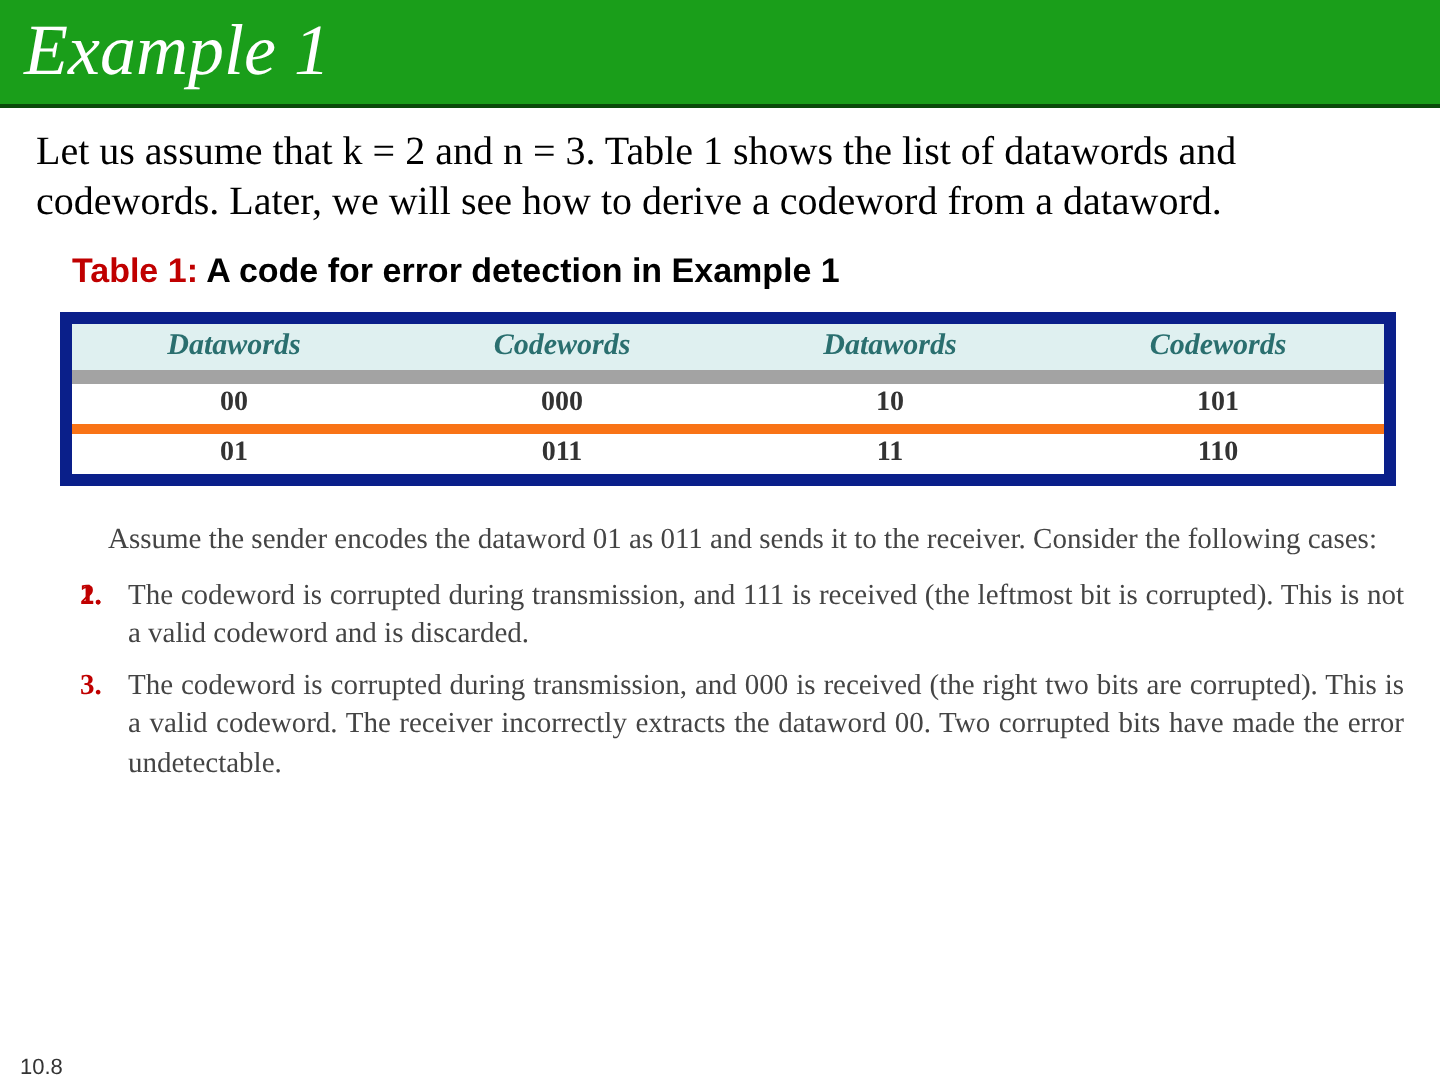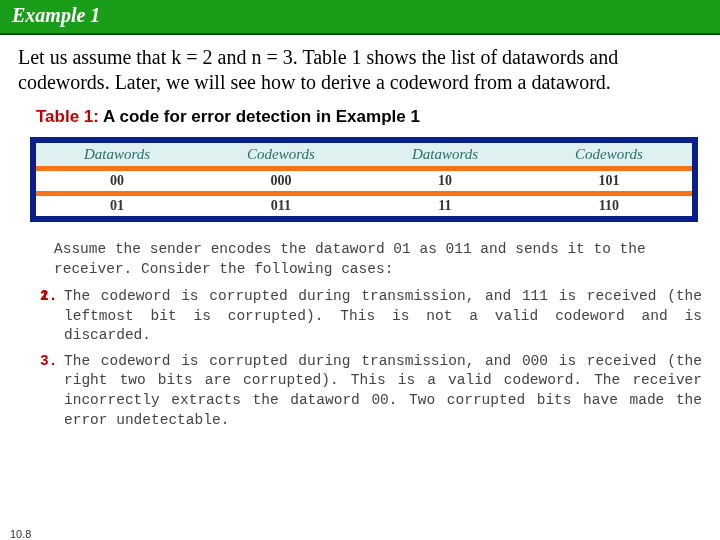--- a/index.html
+++ b/index.html
@@ -12,22 +12,22 @@
     position: relative;
   }
   .title-bar {
     background: #1a9e1a;
     padding: 4px 12px 6px 12px;
     border-bottom: 2px solid #0a4a0a;
   }
   .title-bar h1 {
     font-family: Georgia, serif;
     font-style: italic;
-    font-weight: bold;
-    font-size: 20px;
+    font-weight: normal;
+    font-size: 36px;
     color: #fff;
   }
   .intro {
     padding: 10px 18px 8px 18px;
     font-size: 20px;
     line-height: 1.25;
   }
   .table-caption {
     padding: 4px 10px 6px 36px;
     font-family: Arial, Helvetica, sans-serif;
@@ -41,39 +41,39 @@
     border: 6px solid #0a1f8a;
     background: #fff;
   }
   table.code-table {
     width: 100%;
     border-collapse: collapse;
     font-family: 'Times New Roman', Georgia, serif;
   }
   table.code-table th {
     font-style: italic;
-    font-weight: normal;
+    font-weight: bold;
     color: #2a6f6f;
     background: #dff0f0;
     padding: 3px 0;
     font-size: 15px;
-    border-bottom: 4px solid #a3a3a3;
+    border-bottom: 7px solid #a3a3a3;
     margin-left: 44px;
   }
   table.code-table td {
     text-align: center;
     color: #333;
     font-size: 14px;
     padding: 2px 0;
     border-top: 5px solid #f97316;
     font-weight: bold;
   }
   .cases {
     padding: 10px 18px 0 40px;
-    font-family: Liberation Mono, monospace;
+    font-family: Liberation Serif, serif;
     font-size: 14.5px;
     color: #444;
     line-height: 1.35;
   }
   .cases .lead { margin-left: 14px; margin-bottom: 8px; }
   .cases ol { list-style: none; }
   .cases ol li {
     position: relative;
     padding-left: 24px;
     margin-bottom: 6px;

